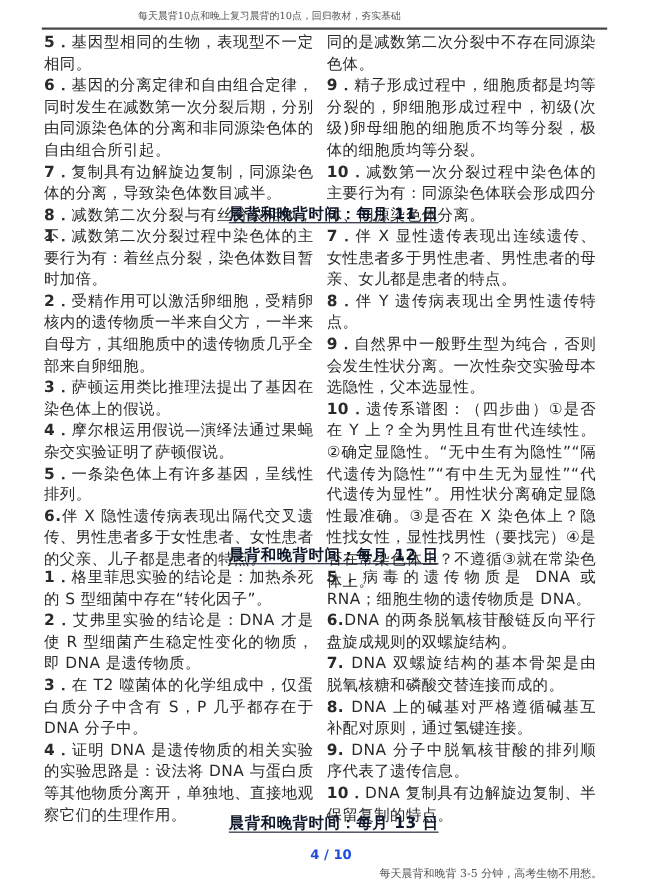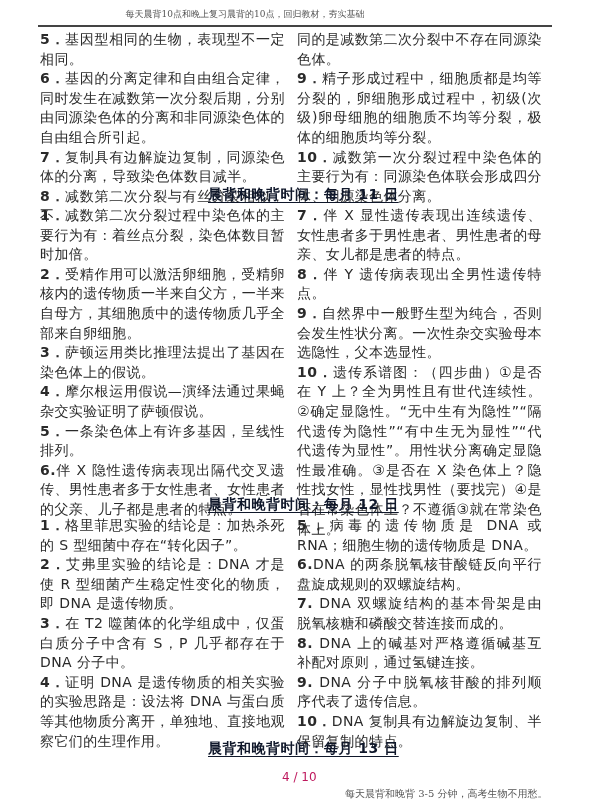--- a/index.html
+++ b/index.html
@@ -22,21 +22,21 @@
   .col p { margin: 0; }
   .col .num { font-weight: bold; font-family: "DejaVu Sans", sans-serif; }
   .col-left { left: 40px; width: 245px; }
   .col-right { left: 297px; width: 245px; }
   .section-heading {
     position: absolute; font-size: 14px; font-weight: bold; color: #0f172a;
     text-decoration: underline; text-underline-offset: 3px; letter-spacing: 0.5px;
     white-space: nowrap;
   }
   .page-number {
-    position: absolute; top: 770px; left: 282px; font-size: 12px; font-weight: normal; color: #be185d;
+    position: absolute; top: 770px; left: 282px; font-size: 12px; font-weight: bold; color: #1d4ed8;
   }
   .footer-text {
     position: absolute; top: 787px; left: 345px; font-size: 10px; color: #555;
     font-family: "DejaVu Serif", serif; white-space: nowrap;
   }
 </style>
 </head>
 <body>
 
 <div class="header-text">每天晨背10点和晚上复习晨背的10点，回归教材，夯实基础</div>

